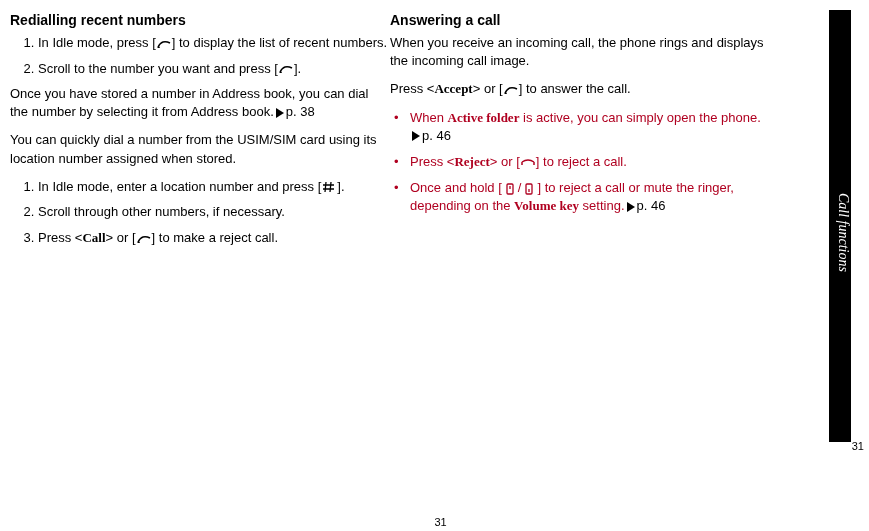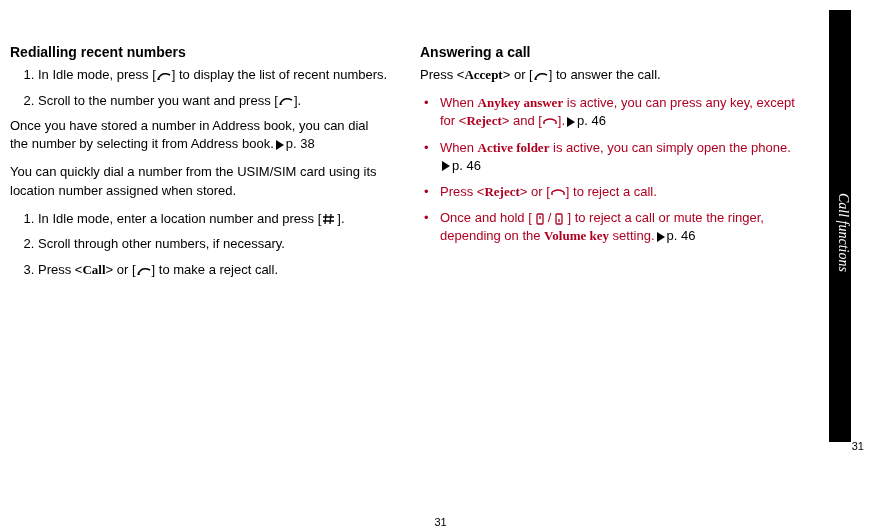--- a/index.html
+++ b/index.html
@@ -9,22 +9,20 @@
       font-size: 13px;
       color: #000;
       width: 869px;
       height: 531px;
       position: relative;
       background: #fff;
     }
     .page {
       display: flex;
       padding: 8px 20px 0 10px;
-      gap: 30px;
-      margin-top: 32px;
     }
     .col {
       flex: 1;
       max-width: 380px;
     }
     .col.right {
       max-width: 380px;
     }
     h3 {
       font-size: 14px;
@@ -154,38 +152,32 @@
               <path d="M2 10 Q6 2 14 6" stroke="#000" stroke-width="1.5" fill="none"></path>
               <path d="M1 11 L3 9 L4 11 Z" fill="#000"></path>
             </svg>
           </span><span>] to make a reject call.</span>
       </li>
     </ol>
   </div>
 
   <div class="col right">
     <h3>Answering a call</h3>
+    <p>When you receive an incoming call, the phone rings and displays the incoming call image.</p>
     <p>
       <span>Press &lt;</span><span class="bold">Accept</span><span>&gt; or [</span><span class="icon-bracket">
           <svg class="key-icon" viewBox="0 0 16 14">
             <path d="M2 10 Q6 2 14 6" stroke="#000" stroke-width="1.5" fill="none"></path>
             <path d="M1 11 L3 9 L4 11 Z" fill="#000"></path>
           </svg>
         </span><span>] to answer the call.</span>
     </p>
 
     <ul class="tips">
       <li>
-        <span>When </span><span class="bold">Anykey answer</span><span> is active, you can press any key, except for &lt;</span><span class="bold">Reject</span><span>&gt; and [</span><span class="icon-bracket">
-            <svg class="key-icon" viewBox="0 0 16 14">
-              <path d="M2 6 Q8 2 14 6 M2 6 L2 9 M14 6 L14 9" stroke="#b00020" stroke-width="1.5" fill="none"></path>
-            </svg>
-          </span><span>].</span><span class="tri" style="border-left-color:#000"></span><span style="color:#000">p. 46</span>
-      </li>
-      <li>
         <span>When </span><span class="bold">Active folder</span><span> is active, you can simply open the phone.</span>&nbsp;&nbsp;<span class="tri"></span><span style="color:#000">p. 46</span>
       </li>
       <li>
         <span>Press &lt;</span><span class="bold">Reject</span><span>&gt; or [</span><span class="icon-bracket">
             <svg class="key-icon" viewBox="0 0 16 14">
               <path d="M2 6 Q8 2 14 6 M2 6 L2 9 M14 6 L14 9" stroke="#b00020" stroke-width="1.5" fill="none"></path>
             </svg>
           </span><span>] to reject a call.</span>
       </li>
       <li>

